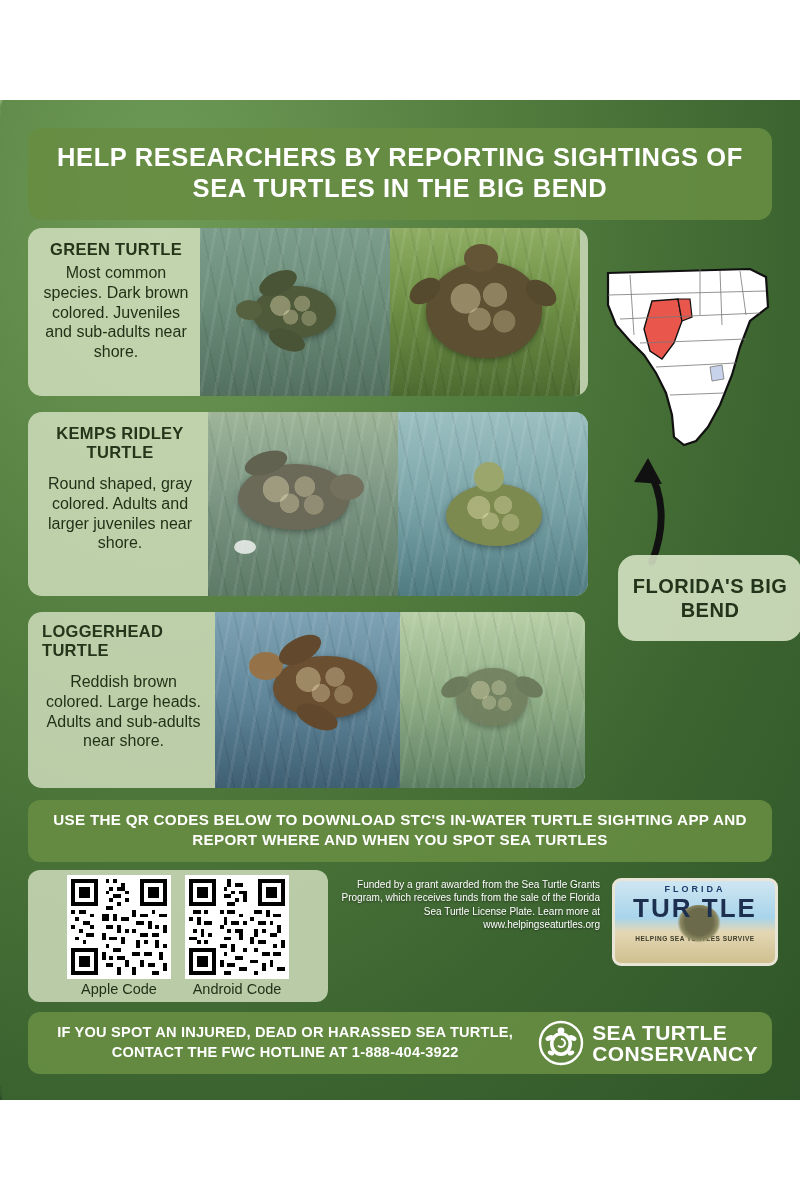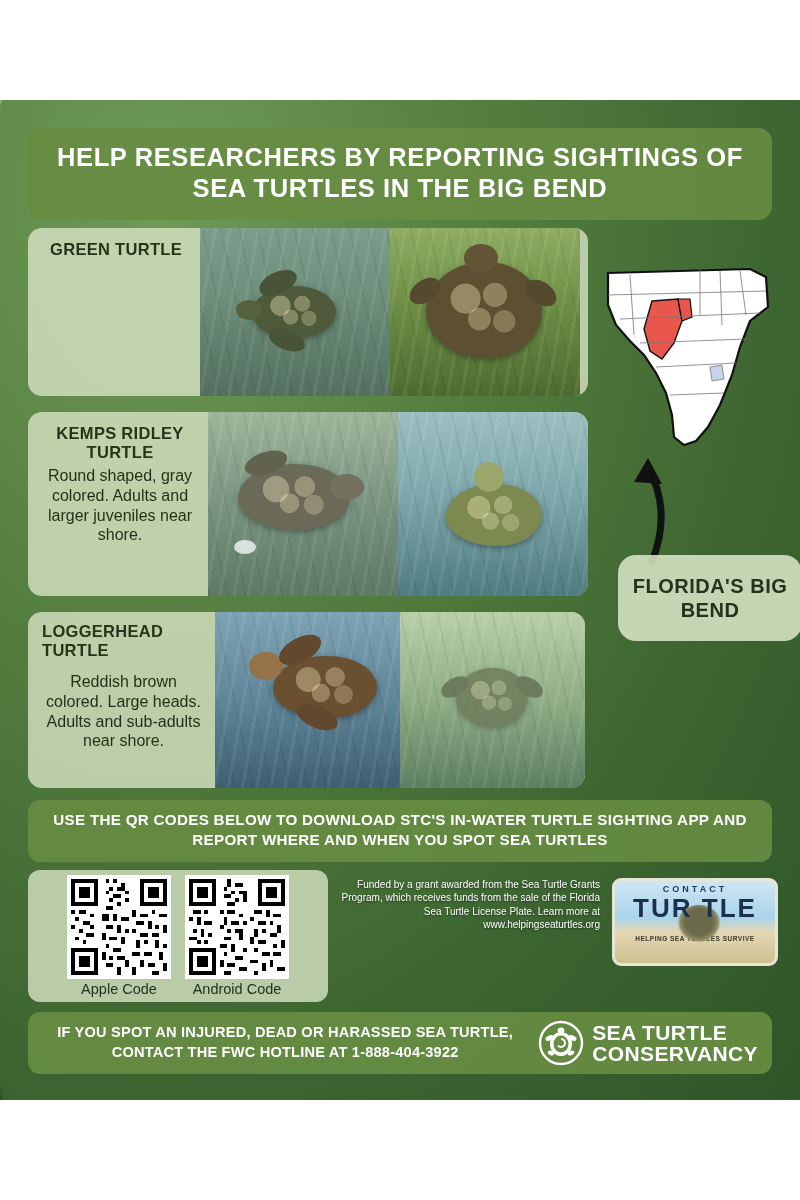--- a/index.html
+++ b/index.html
@@ -327,20 +327,21 @@
 <div id="poster">
   <div id="bg-grass"></div>
 
   <div class="panel" id="title-bar">
     <div class="t">HELP RESEARCHERS BY REPORTING SIGHTINGS OF SEA TURTLES IN THE BIG BEND</div>
   </div>
 
   <div class="panel species-card" style="left:28px; top:128px; width:560px; height:168px;">
     <div class="species-text" style="width:172px;">
       <div class="species-name">GREEN TURTLE</div>
+      <div class="species-desc">Most common species. Dark brown colored. Juveniles and sub-adults near shore.</div>
     </div>
     <div class="photo water-a" style="width:190px;">
       <div class="ripple"></div>
       <div class="turtle" style="left:52px; top:58px; width:84px; height:52px; background:#4f5a3a;">
         <div class="shellpat"></div>
         <div class="head" style="left:-16px; top:14px; width:26px; height:20px;"></div>
         <div class="flip" style="left:6px; top:-14px; width:40px; height:22px; transform:rotate(-25deg);"></div>
         <div class="flip" style="left:16px; top:44px; width:38px; height:20px; transform:rotate(22deg);"></div>
       </div>
     </div>
@@ -349,21 +350,21 @@
       <div class="turtle" style="left:36px; top:34px; width:116px; height:96px; background:#5c4f32;">
         <div class="shellpat"></div>
         <div class="head" style="left:38px; top:-18px; width:34px; height:28px;"></div>
         <div class="flip" style="left:-18px; top:18px; width:34px; height:22px; transform:rotate(-35deg);"></div>
         <div class="flip" style="left:98px; top:20px; width:34px; height:22px; transform:rotate(35deg);"></div>
       </div>
     </div>
   </div>
 
   <div class="panel species-card" style="left:28px; top:312px; width:560px; height:184px;">
-    <div class="species-text" style="width:196px;">
+    <div class="species-text" style="width:196px;gap:8px;">
       <div class="species-name">KEMPS RIDLEY TURTLE</div>
       <div class="species-desc">Round shaped, gray colored. Adults and larger juveniles near shore.</div>
     </div>
     <div class="photo water-c" style="width:190px;">
       <div class="ripple"></div>
       <div class="turtle" style="left:30px; top:52px; width:112px; height:66px; background:#6b6a58;">
         <div class="shellpat"></div>
         <div class="head" style="left:92px; top:10px; width:34px; height:26px;"></div>
         <div class="flip" style="left:6px; top:-12px; width:44px; height:22px; transform:rotate(-18deg);"></div>
       </div>
@@ -612,21 +613,21 @@
           </g>
         </svg>
       </div>
       <div class="qr-label">Android Code</div>
     </div>
   </div>
 
   <div class="panel" id="funding">Funded by a grant awarded from the Sea Turtle Grants Program, which receives funds from the sale of the Florida Sea Turtle License Plate. Learn more at www.helpingseaturtles.org</div>
 
   <div id="plate">
-    <div class="fl">CONTACT</div>
+    <div class="fl">FLORIDA</div>
     <div class="turtle-art"></div>
     <div class="word">TUR TLE</div>
     <div class="tagline">HELPING SEA TURTLES SURVIVE</div>
   </div>
 
   <div class="panel" id="footer">
     <div id="footer-text">IF YOU SPOT AN INJURED, DEAD OR HARASSED SEA TURTLE, CONTACT THE FWC HOTLINE AT 1-888-404-3922</div>
     <div id="stc-logo">
       <svg width="46" height="46" viewBox="0 0 46 46">
         <circle cx="23" cy="23" r="21" fill="none" stroke="#ffffff" stroke-width="2.4"></circle>

